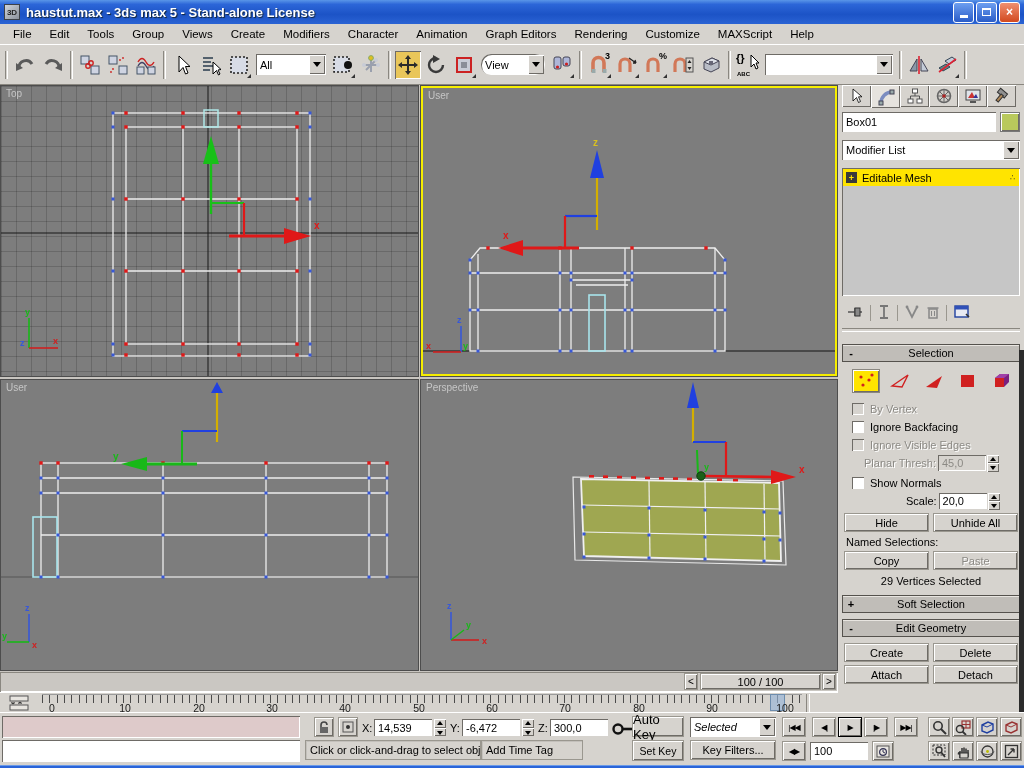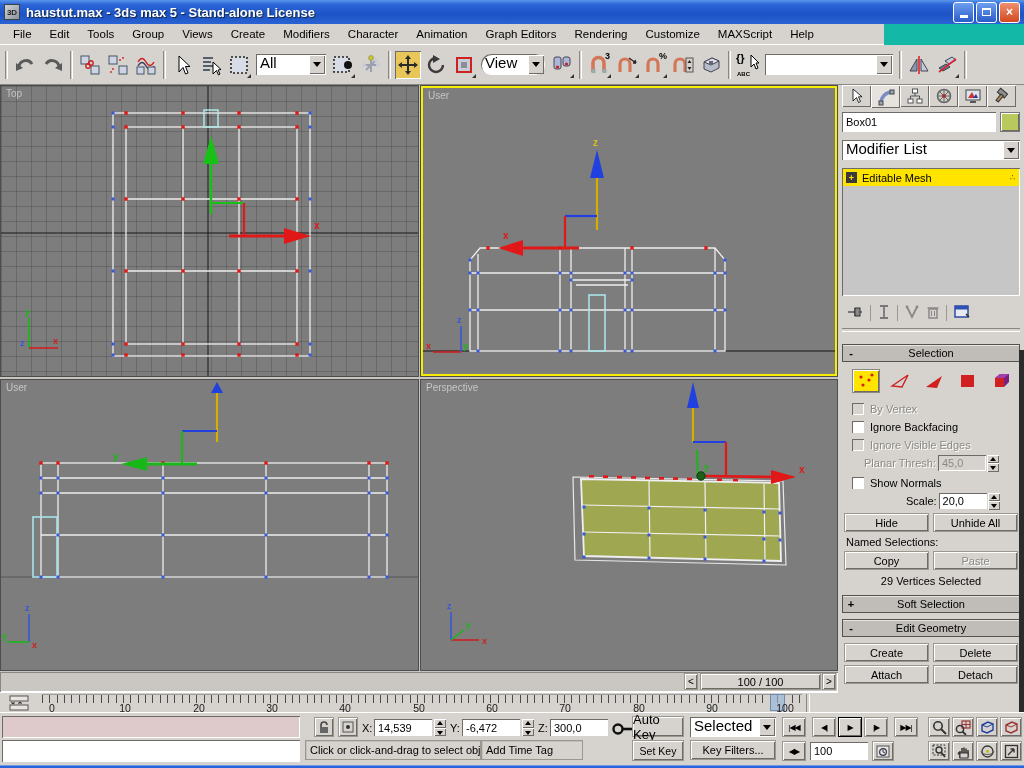--- a/index.html
+++ b/index.html
@@ -1,41 +1,41 @@
 <!DOCTYPE html>
 <html><head>
 <meta charset="utf-8">
 <style>
   html,body{margin:0;padding:0;background:#555;}
   *{box-sizing:border-box;font-family:"Liberation Sans",sans-serif;}
-  .app{position:relative;width:1024px;height:768px;background:#14b8a6;overflow:hidden;font-size:11px;color:#000;}
+  .app{position:relative;width:1024px;height:768px;background:#86efac;overflow:hidden;font-size:11px;color:#000;}
   .abs{position:absolute;}
   .btn{display:flex;align-items:center;justify-content:center;background:#d6d3ce;box-shadow:inset 1px 1px 0 #fff, inset -1px -1px 0 #6e6b66;border:1px solid #9a978f;font-size:11px;cursor:default;}
   .btn.dis{color:#8c8a85;text-shadow:1px 1px 0 #fff;}
   .fld{background:#fff;box-shadow:inset 1px 1px 0 #6e6b66, inset -1px -1px 0 #fff;padding:1px 4px;font-size:11px;display:flex;align-items:center;overflow:hidden;white-space:nowrap;}
   .fld.dis{background:#d6d3ce;color:#8c8a85;}
   
   .titlebar{position:absolute;left:0;top:0;width:1024px;height:24px;background:linear-gradient(180deg,#5a96e8 0%,#2c66d8 18%,#1c53c6 60%,#2a63d4 100%);display:flex;align-items:center;padding:0 4px;}
   .titlebar .ttl{color:#fff;font-weight:bold;font-size:13px;text-shadow:1px 1px 1px #123;margin-left:6px;flex:1;}
   .appicon{width:16px;height:16px;background:linear-gradient(135deg,#cfd4da,#8b929c);border:1px solid #3c4148;display:flex;align-items:center;justify-content:center;font-size:8px;font-weight:bold;color:#222;}
   .wbtn{width:21px;height:21px;border-radius:3px;margin-left:2px;display:flex;align-items:center;justify-content:center;color:#fff;font-weight:bold;font-size:12px;border:1px solid #fff;}
   .wbtn.min,.wbtn.res{background:linear-gradient(180deg,#6d9ff0,#2a5cc8);}
   .wbtn.cls{background:linear-gradient(180deg,#f09070,#d2491f);}
   .minglyph{width:8px;height:3px;background:#fff;margin-top:8px;}
   .resglyph{width:9px;height:8px;border:1px solid #fff;border-top:2px solid #fff;}
   
-  .menubar{position:absolute;left:0;top:24px;width:884px;height:21px;background:#d6d3ce;display:flex;align-items:center;padding-left:4px;border-bottom:1px solid #fff;}
+  .menubar{position:absolute;left:0;top:24px;width:1024px;height:21px;background:#d6d3ce;display:flex;align-items:center;padding-left:4px;border-bottom:1px solid #fff;}
   .menubar span{padding:2px 9px;font-size:11.5px;}
   
   .toolbar{position:absolute;left:0;top:45px;width:1024px;height:40px;background:#d6d3ce;display:flex;align-items:center;padding:0 2px;border-bottom:1px solid #8a8780;}
   .ticon{width:26px;height:28px;display:flex;align-items:center;justify-content:center;position:relative;margin:0 1px;}
   .ticon.active{background:#e9c65a;box-shadow:inset 1px 1px 0 #6e6b66, inset -1px -1px 0 #fff;}
   .tsep{width:3px;height:28px;margin:0 3px;border-left:1px solid #8a8780;border-right:1px solid #fff;}
   .fly::after{content:"";position:absolute;right:1px;bottom:1px;border-left:4px solid transparent;border-bottom:4px solid #333;}
-  .dd{height:21px;background:#fff;box-shadow:inset 1px 1px 0 #6e6b66;display:flex;align-items:flex-start;position:relative;padding-left:4px;font-size:15px;}
+  .dd{height:21px;background:#fff;box-shadow:inset 1px 1px 0 #6e6b66;display:flex;align-items:center;position:relative;padding-left:4px;font-size:11px;}
   .dd .arrowbtn{position:absolute;right:1px;top:1px;bottom:1px;width:16px;background:#d6d3ce;box-shadow:inset 1px 1px 0 #fff, inset -1px -1px 0 #6e6b66;display:flex;align-items:center;justify-content:center;}
   .dd .arrowbtn::after{content:"";border:4px solid transparent;border-top:5px solid #000;margin-top:4px;}
   
   .viewzone{position:absolute;left:0;top:85px;width:838px;height:587px;background:#c8c5c0;}
   .vp{position:absolute;background:#7d7d7d;outline:1px solid #4d4d4d;overflow:hidden;}
   .vp .vplabel{position:absolute;left:5px;top:2px;color:#c6c6c6;font-size:10px;z-index:3;}
   .vp.activevp{border:2px solid #f6ee00;}
   .gridbg{position:absolute;inset:0;background-image:
      repeating-linear-gradient(to right, rgba(0,0,0,0.16) 0 1px, transparent 1px 15px),
      repeating-linear-gradient(to bottom, rgba(0,0,0,0.16) 0 1px, transparent 1px 15px);}
@@ -874,21 +874,21 @@
         </svg>
     </div>
 
     <div class="btn abs" style="left:632px;top:3px;width:52px;height:21px;font-size:13px;">
         <span>Auto Key</span>
       </div>
     <div class="btn abs" style="left:632px;top:27px;width:52px;height:21px;font-size:10.5px;">
         <span>Set Key</span>
       </div>
 
-    <div class="dd abs" style="left:690px;top:4px;width:86px;height:20px;">
+    <div class="dd abs" style="left:690px;top:4px;width:86px;height:20px;font-style:italic;">
       <span>Selected</span>
       <span class="arrowbtn"></span>
     </div>
     <div class="btn abs" style="left:690px;top:27px;width:86px;height:20px;">
         <span>Key Filters...</span>
       </div>
 
     <div class="statpanel abs" style="left:305px;top:27px;width:176px;height:20px;">
         <span>Click or click-and-drag to select obj</span>
       </div>

